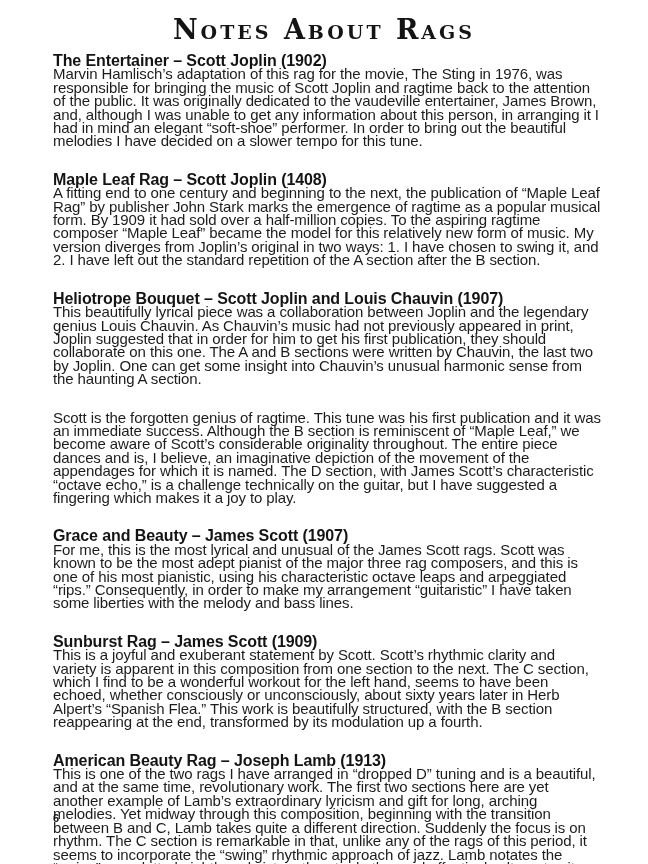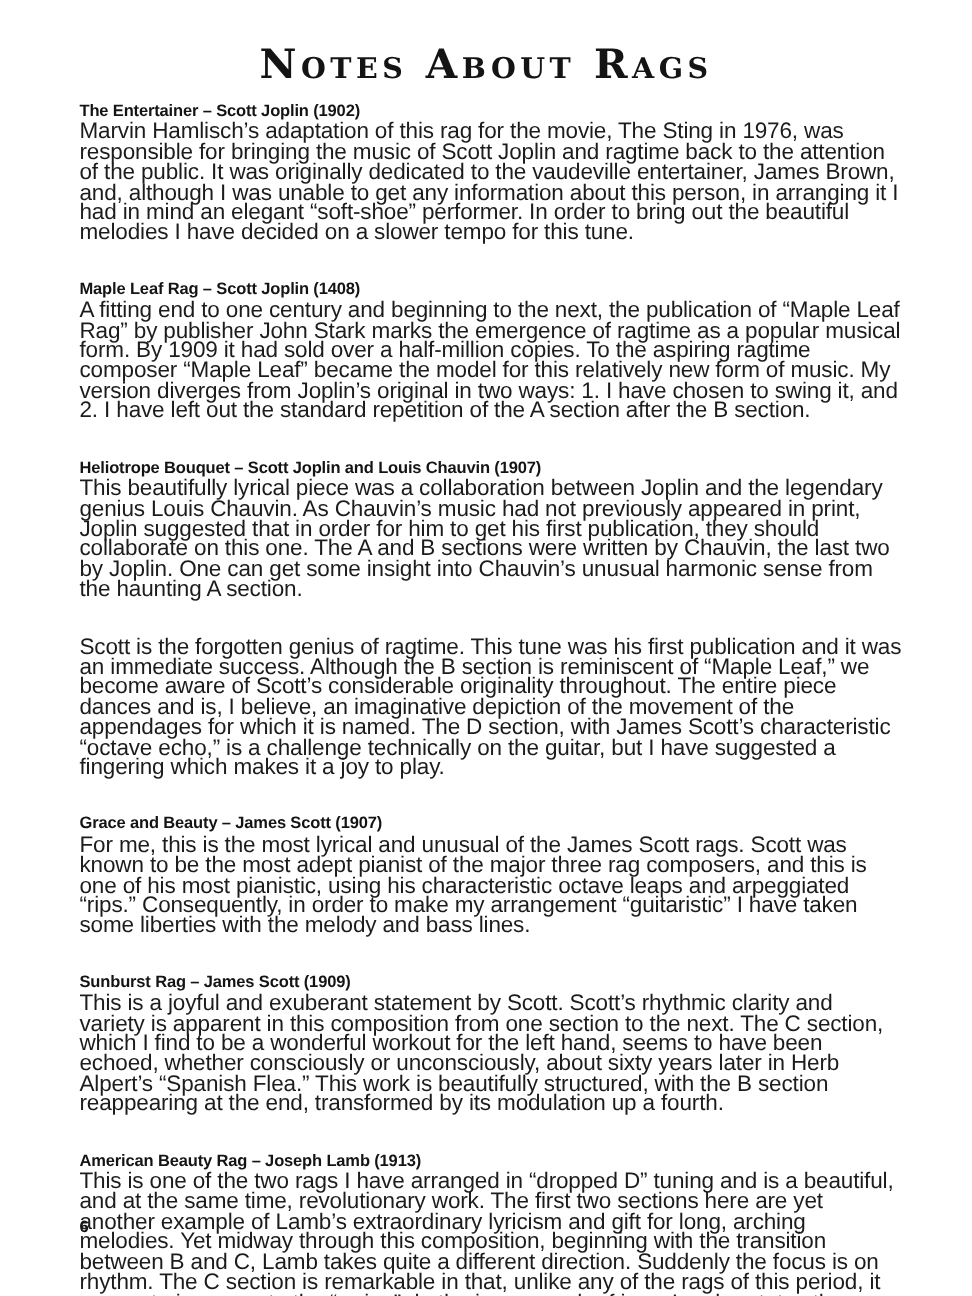--- a/index.html
+++ b/index.html
@@ -10,39 +10,39 @@
     font-family: "Liberation Sans", sans-serif;
     color: #1c1c1c;
     position: relative;
     overflow: hidden;
   }
   .page {
     position: relative;
     width: 648px;
     height: 864px;
     background: #ffffff;
-    padding-top: 28px;
+    padding-top: 14px;
   }
   .title {
     text-align: center;
     font-family: "DejaVu Serif", serif;
     font-variant: small-caps;
     font-weight: 600;
     font-size: 27px;
     letter-spacing: 3px;
     color: #141414;
     margin-bottom: 9px;
   }
   .content {
     margin-left: 53px;
     width: 548px;
   }
   .entry { margin-bottom: 25px; }
   .entry h2 {
-    font-size: 11px;
+    font-size: 16px;
     font-weight: bold;
     color: #141414;
     line-height: 13.4px;
     letter-spacing: -0.1px;
   }
   .entry p {
     font-size: 15px;
     line-height: 13.4px;
     letter-spacing: -0.1px;
     color: #1c1c1c;

